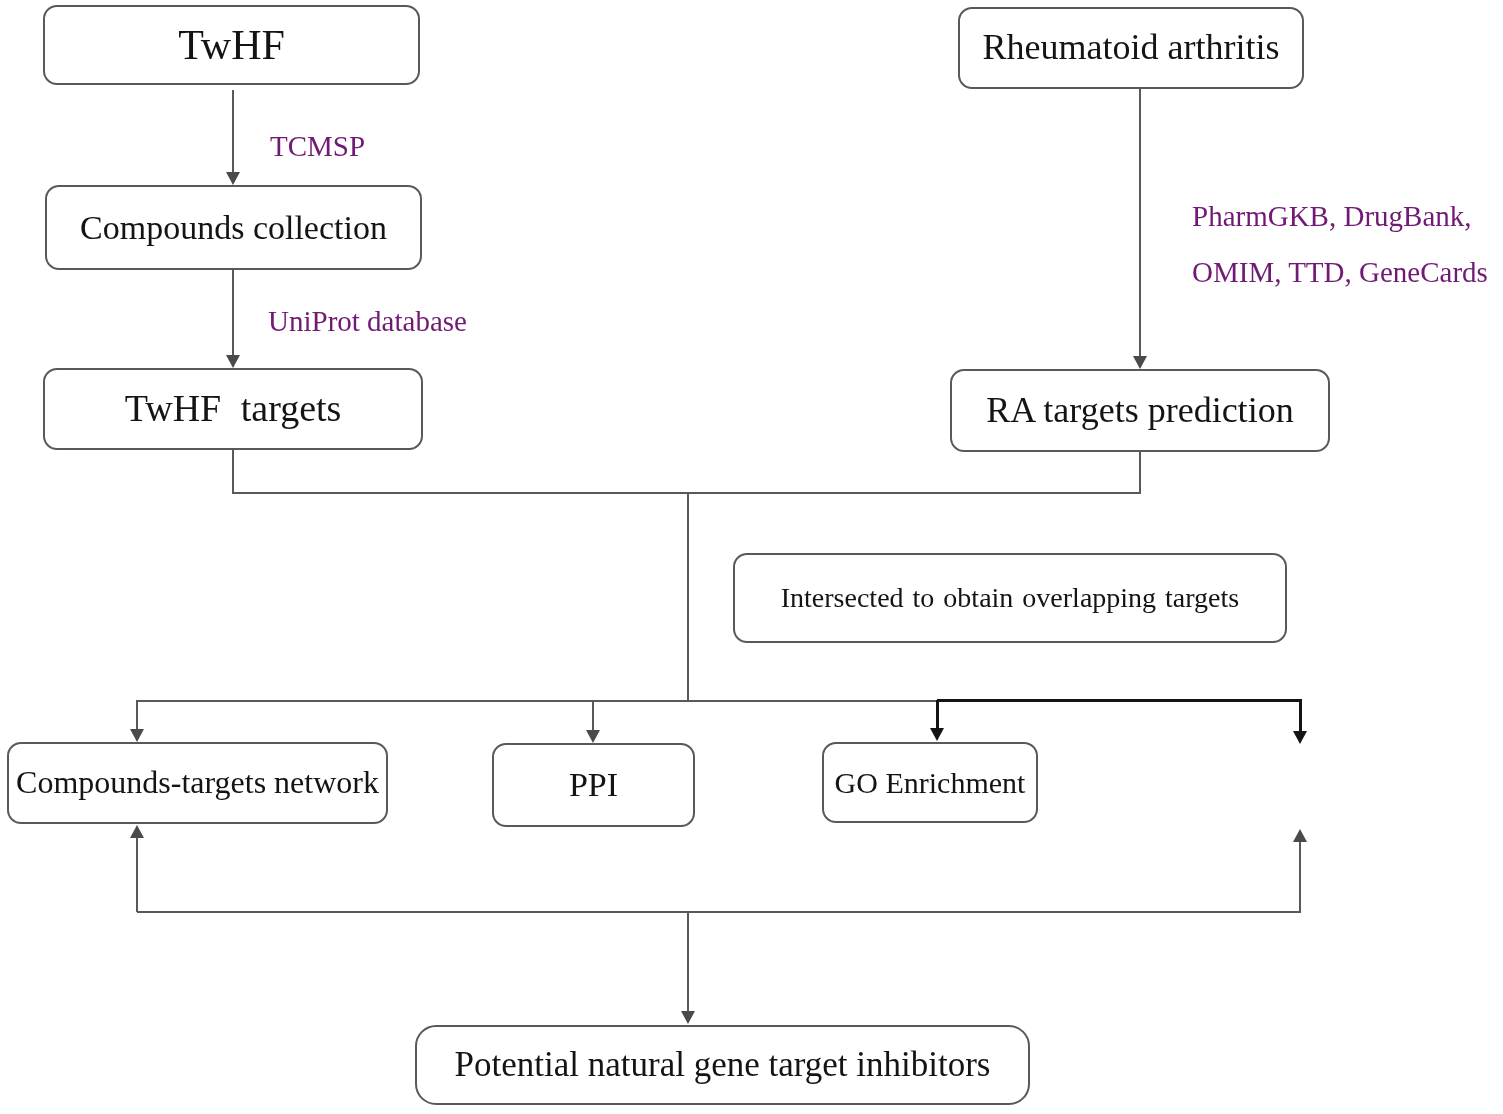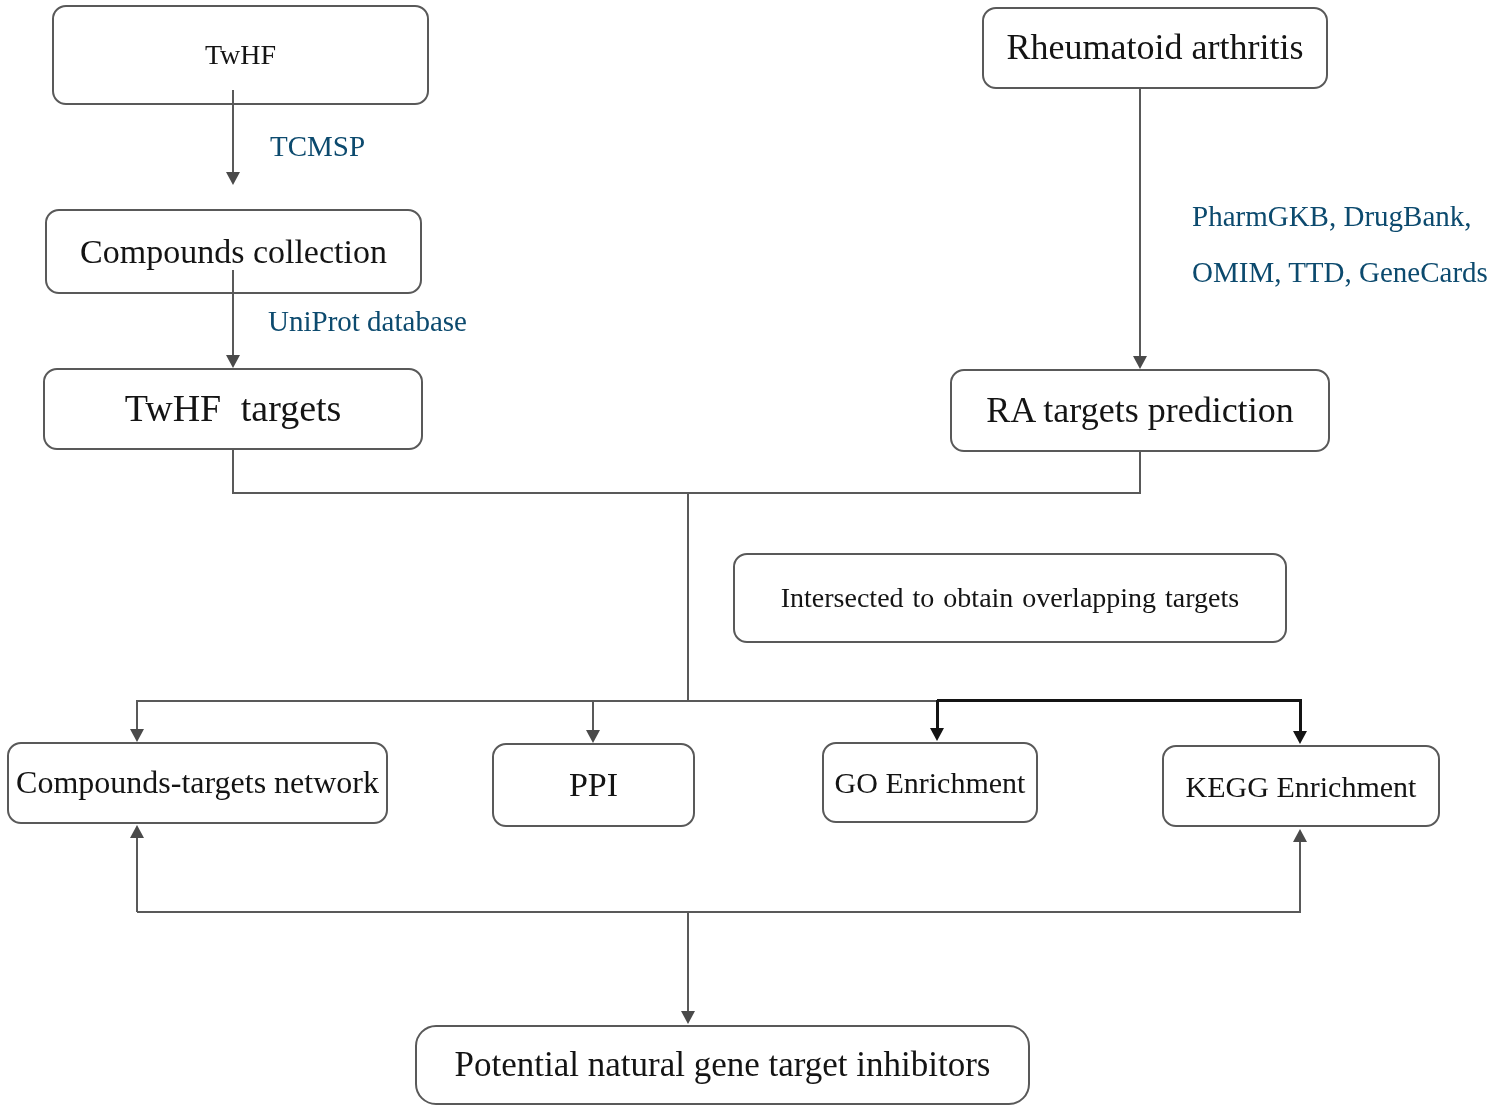--- a/index.html
+++ b/index.html
@@ -21,54 +21,53 @@
     align-items:center;
     justify-content:center;
     text-align:center;
     color:#141414;
     box-sizing:border-box;
     line-height:1.1;
   }
   .edge-label{
     position:absolute;
     white-space:nowrap;
-    color:#0c4a6e;
+    color:#701a75;
     font-size:29px;
   }
   .line{position:absolute;background:#595959;}
   .line.dark{background:#141414;}
   .arrow{position:absolute;width:0;height:0;}
   .arrow.down{border-left:7px solid transparent;border-right:7px solid transparent;border-top:13px solid #4a4a4a;}
   .arrow.up{border-left:7px solid transparent;border-right:7px solid transparent;border-bottom:13px solid #4a4a4a;}
   .arrow.down.dark{border-top-color:#141414;}
 </style>
 </head>
 <body>
 
 <div id="canvas">
 
-  <div class="node" style="left:52px;top:5px;width:377px;height:100px;font-size:28px;">TwHF</div>
+  <div class="node" style="left:43px;top:5px;width:377px;height:80px;font-size:42px;">TwHF</div>
 
-  <div class="node" style="left:45px;top:185px;width:377px;height:85px;font-size:34px;margin-top:24px;">Compounds collection</div>
+  <div class="node" style="left:45px;top:185px;width:377px;height:85px;font-size:34px;">Compounds collection</div>
 
   <div class="node" style="left:43px;top:368px;width:380px;height:82px;font-size:38px;word-spacing:10px;">TwHF  targets</div>
 
-  <div class="node" style="left:958px;top:7px;width:346px;height:82px;font-size:36px;margin-left:24px;">Rheumatoid arthritis</div>
+  <div class="node" style="left:958px;top:7px;width:346px;height:82px;font-size:36px;">Rheumatoid arthritis</div>
 
   <div class="node" style="left:950px;top:369px;width:380px;height:83px;font-size:36px;">RA targets prediction</div>
 
   <div class="node" style="left:733px;top:553px;width:554px;height:90px;font-size:28px;word-spacing:2px;">Intersected to obtain overlapping  targets</div>
 
   <div class="node" style="left:7px;top:742px;width:381px;height:82px;font-size:32px;">Compounds-targets network</div>
 
   <div class="node" style="left:492px;top:743px;width:203px;height:84px;font-size:34px;">PPI</div>
 
   <div class="node" style="left:822px;top:742px;width:216px;height:81px;font-size:30px;">GO Enrichment</div>
 
-  <div class="node" style="left:1162px;top:745px;width:278px;height:82px;font-size:30px;">KEGG Enrichment</div>
 
   <div class="node" style="left:415px;top:1025px;width:615px;height:80px;font-size:35px;border-radius:21px;">Potential natural gene target inhibitors</div>
 
   <div class="edge-label" style="left:270px;top:130px;">TCMSP</div>
 
   <div class="edge-label" style="left:268px;top:305px;">UniProt database</div>
 
   <div class="edge-label" style="left:1192px;top:200px;">PharmGKB, DrugBank,</div>
 
   <div class="edge-label" style="left:1192px;top:256px;">OMIM, TTD, GeneCards</div>

